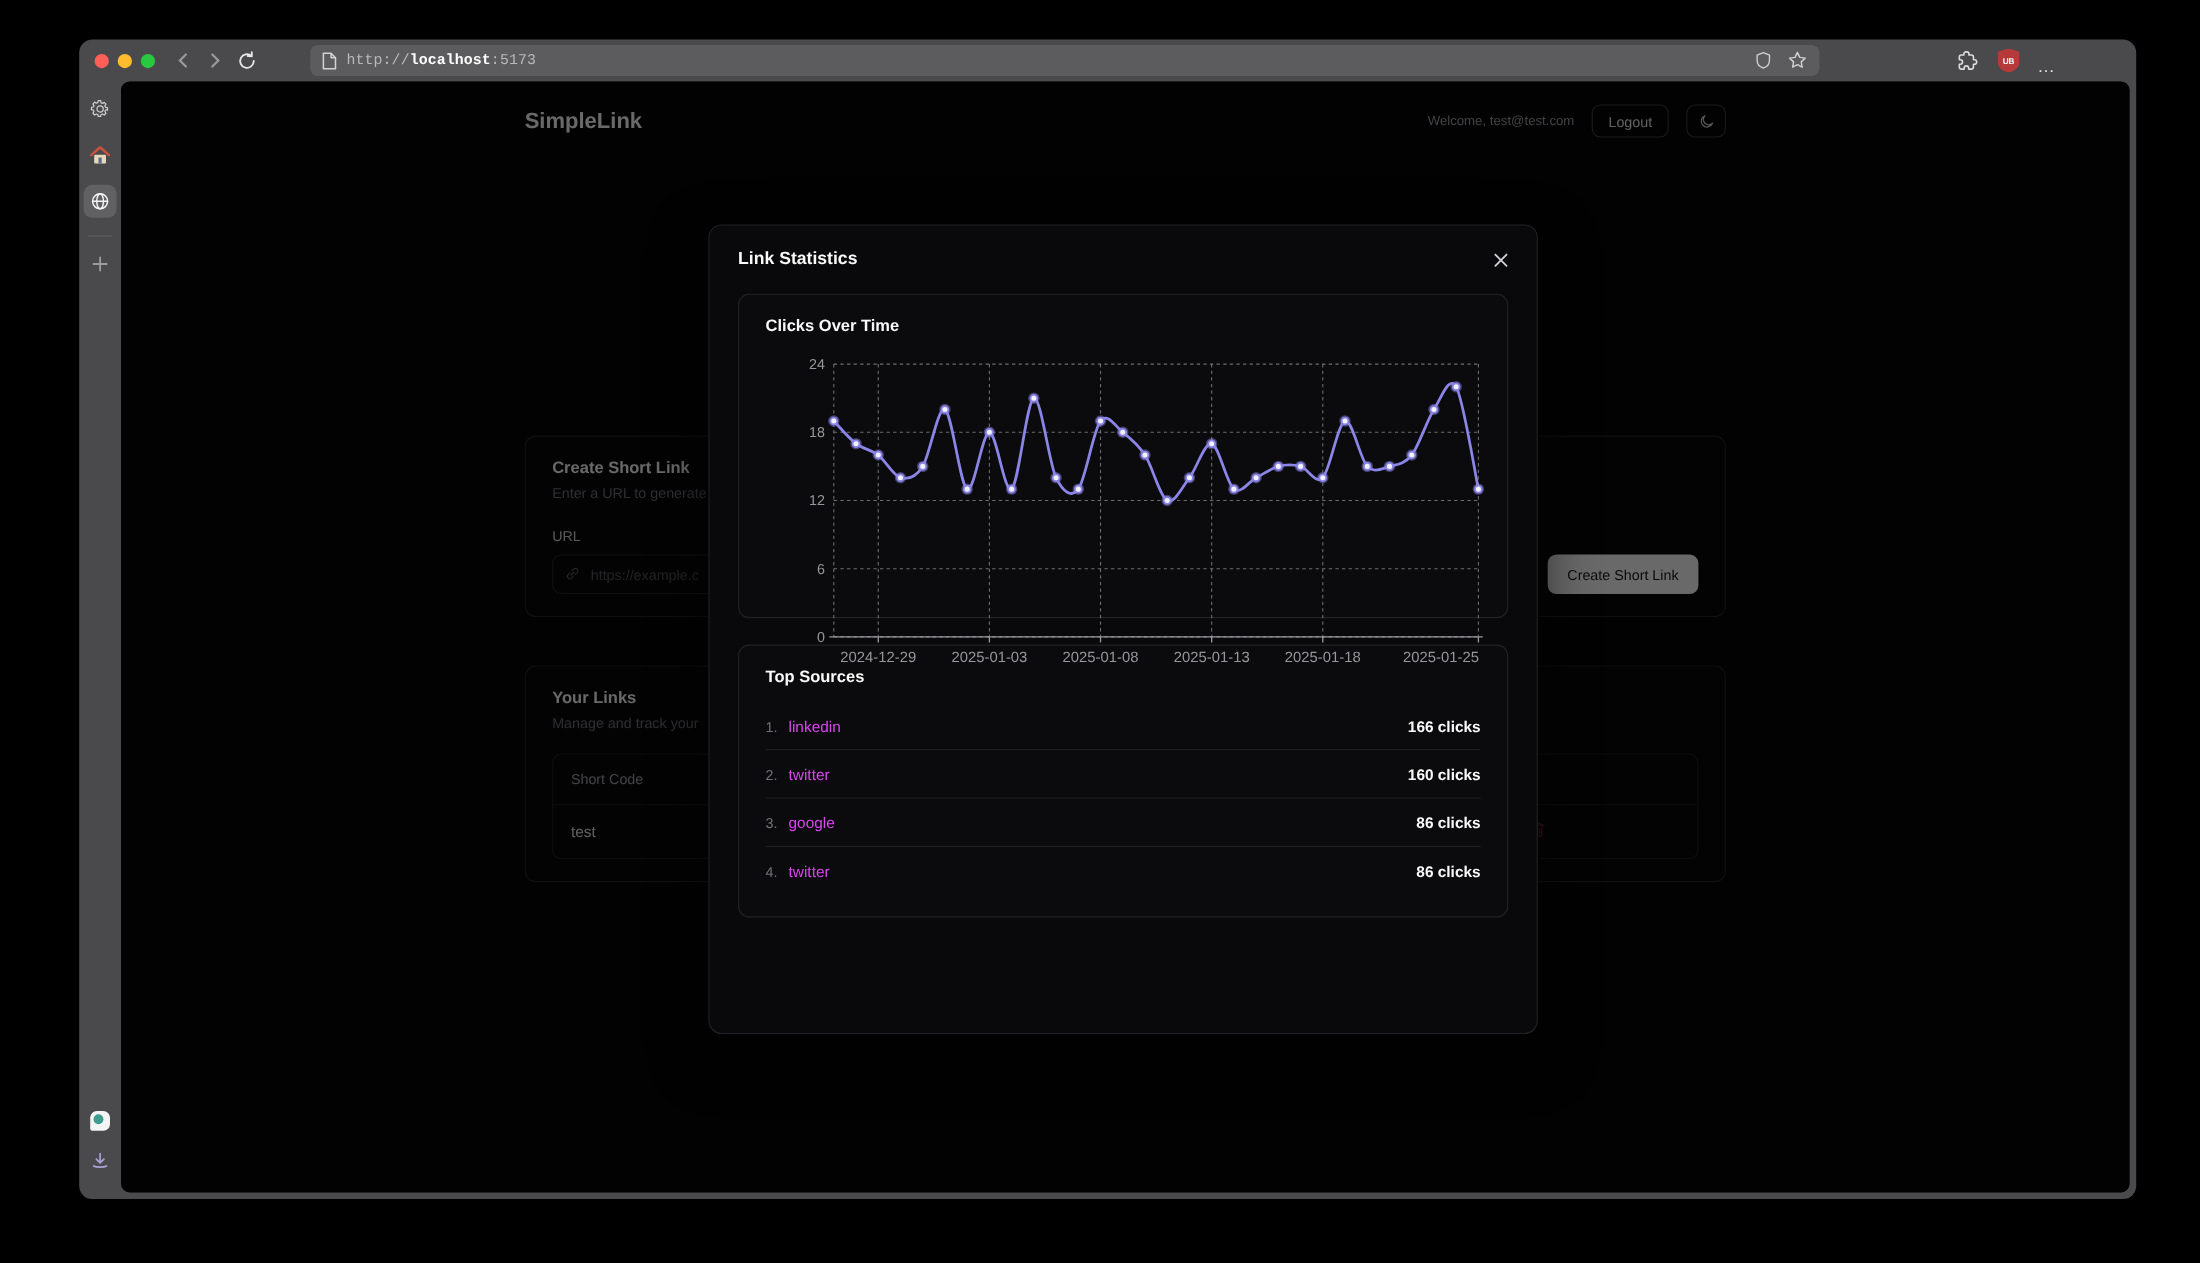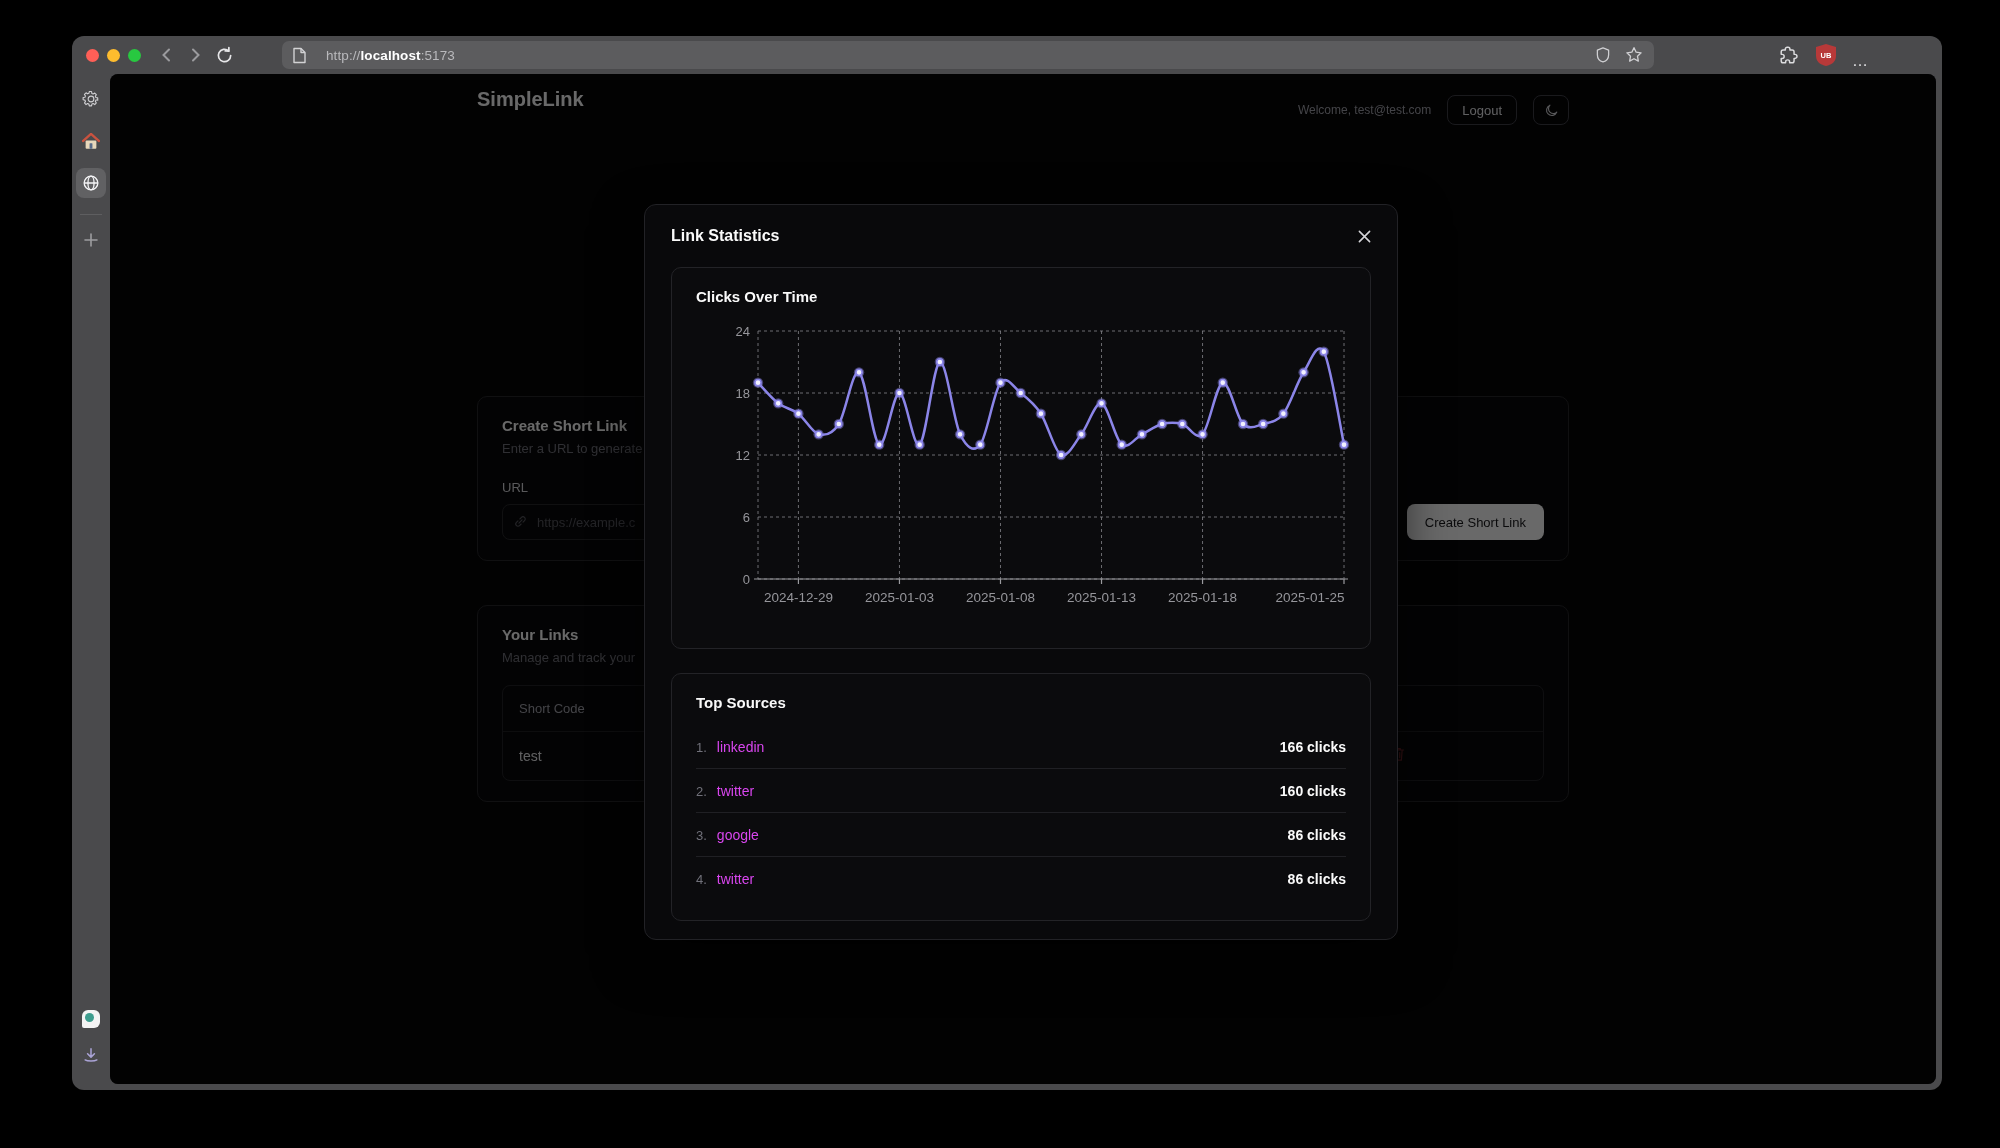--- a/index.html
+++ b/index.html
@@ -11,21 +11,21 @@
     background:#4a4a4c; border-radius:12px; overflow:hidden; }
 
   .toolbar { height:38px; display:flex; align-items:center; padding:0 18px 0 14px; }
   .traffic { display:flex; gap:8px; margin-right:18px; }
   .tl { width:13px; height:13px; border-radius:50%; display:inline-block; }
   .navbtns { display:flex; align-items:center; gap:12px; margin-right:48px; }
   .navbtns svg { display:block; }
 
   .urlbar { flex:1; max-width:1372px; height:28px; background:#5c5c5e; border-radius:7px;
     display:flex; align-items:center; padding:0 10px; margin-right:124px; }
-  .url-text { font-size:13.5px; color:#b9b9bc; margin-left:19px; letter-spacing:.1px; }
+  .url-text { font-size:13.5px; color:#b9b9bc; margin-left:8px; letter-spacing:.1px;font-family:Liberation Mono, monospace; }
   .url-text .host { color:#ffffff; font-weight:700; }
   .urlbar .spacer { flex:1; }
   .pill-icons { display:flex; align-items:center; gap:12px; }
 
   .right-icons { display:flex; align-items:flex-end; gap:16px; }
   .ub-badge { width:20px; height:22px; background:#b73939;
     clip-path:path("M10 0 L20 3 L20 12 C20 18 15 21 10 22 C5 21 0 18 0 12 L0 3 Z");
     display:flex; align-items:center; justify-content:center;
     color:#fff; font-size:7.5px; font-weight:700; }
   .dots { color:#e2e2e4; font-size:16px; letter-spacing:2px; line-height:10px; }
@@ -40,21 +40,21 @@
     gap:18px; padding-bottom:26px; }
   .pin-ext { width:18px; height:18px; background:#f4f4f4; border-radius:6px 6px 6px 2px; position:relative; }
   .pin-ext i { position:absolute; left:3px; top:3px; width:9px; height:9px; border-radius:50%;
     background:#3e9d8e; }
 
   .content { flex:1; margin:0 6px 6px 0; background:#050506; border-radius:8px;
     position:relative; overflow:hidden; }
 
   
   .page-inner { width:1092px; margin:0 auto; }
-  .app-header { display:flex; justify-content:space-between; padding-top:14px; height:58px; }
+  .app-header { display:flex; align-items:center; justify-content:space-between; padding-top:14px; height:58px; }
   .brand { font-size:20px; font-weight:700; color:#fafafa; }
   .header-right { display:flex; align-items:center; gap:16px; }
   .welcome { font-size:12px; color:#a1a1aa; }
   .btn-outline { background:transparent; border:1px solid #3f3f46; border-radius:8px;
     color:#e4e4e7; font-size:13px; font-weight:500; height:30px; padding:0 14px;
     font-family:inherit; cursor:pointer; }
   .icon-btn { width:36px; height:30px; display:flex; align-items:center; justify-content:center;
     background:transparent; border:1px solid #3f3f46; border-radius:8px; cursor:pointer; }
 
   .page-main { margin-top:264px; }
@@ -81,21 +81,21 @@
 
   
   .overlay { position:absolute; inset:0; background:rgba(0,0,0,.58); }
   .modal { position:absolute; left:534px; top:130px; width:754px; height:736px;
     background:#09090b; border:1px solid #222226; border-radius:12px; padding:22px 26px;
     box-shadow:0 18px 50px rgba(0,0,0,.7); }
   .modal-title { font-size:16px; font-weight:700; color:#fafafa; }
   .modal-close { position:absolute; right:20px; top:18px; width:26px; height:26px;
     display:flex; align-items:center; justify-content:center; cursor:pointer; border-radius:6px; }
   .section { border:1px solid #232327; border-radius:10px; background:#0b0b0d; padding:20px 24px; }
-  .section.chart { margin-top:22px; height:382px; }
+  .section.chart { margin-top:22px; height:295px; }
   .section.sources { margin-top:24px; height:248px; }
   .section h3 { font-size:15px; font-weight:700; color:#fafafa; }
   .chart-svg { display:block; margin-top:14px; }
 
   .sources-list { margin-top:14px; }
   .source-row { height:44px; display:flex; align-items:center; justify-content:space-between;
     border-bottom:1px solid #202024; }
   .source-row:last-child { border-bottom:none; }
   .src-left { display:flex; align-items:baseline; gap:10px; }
   .src-rank { font-size:13px; color:#71717a; }

